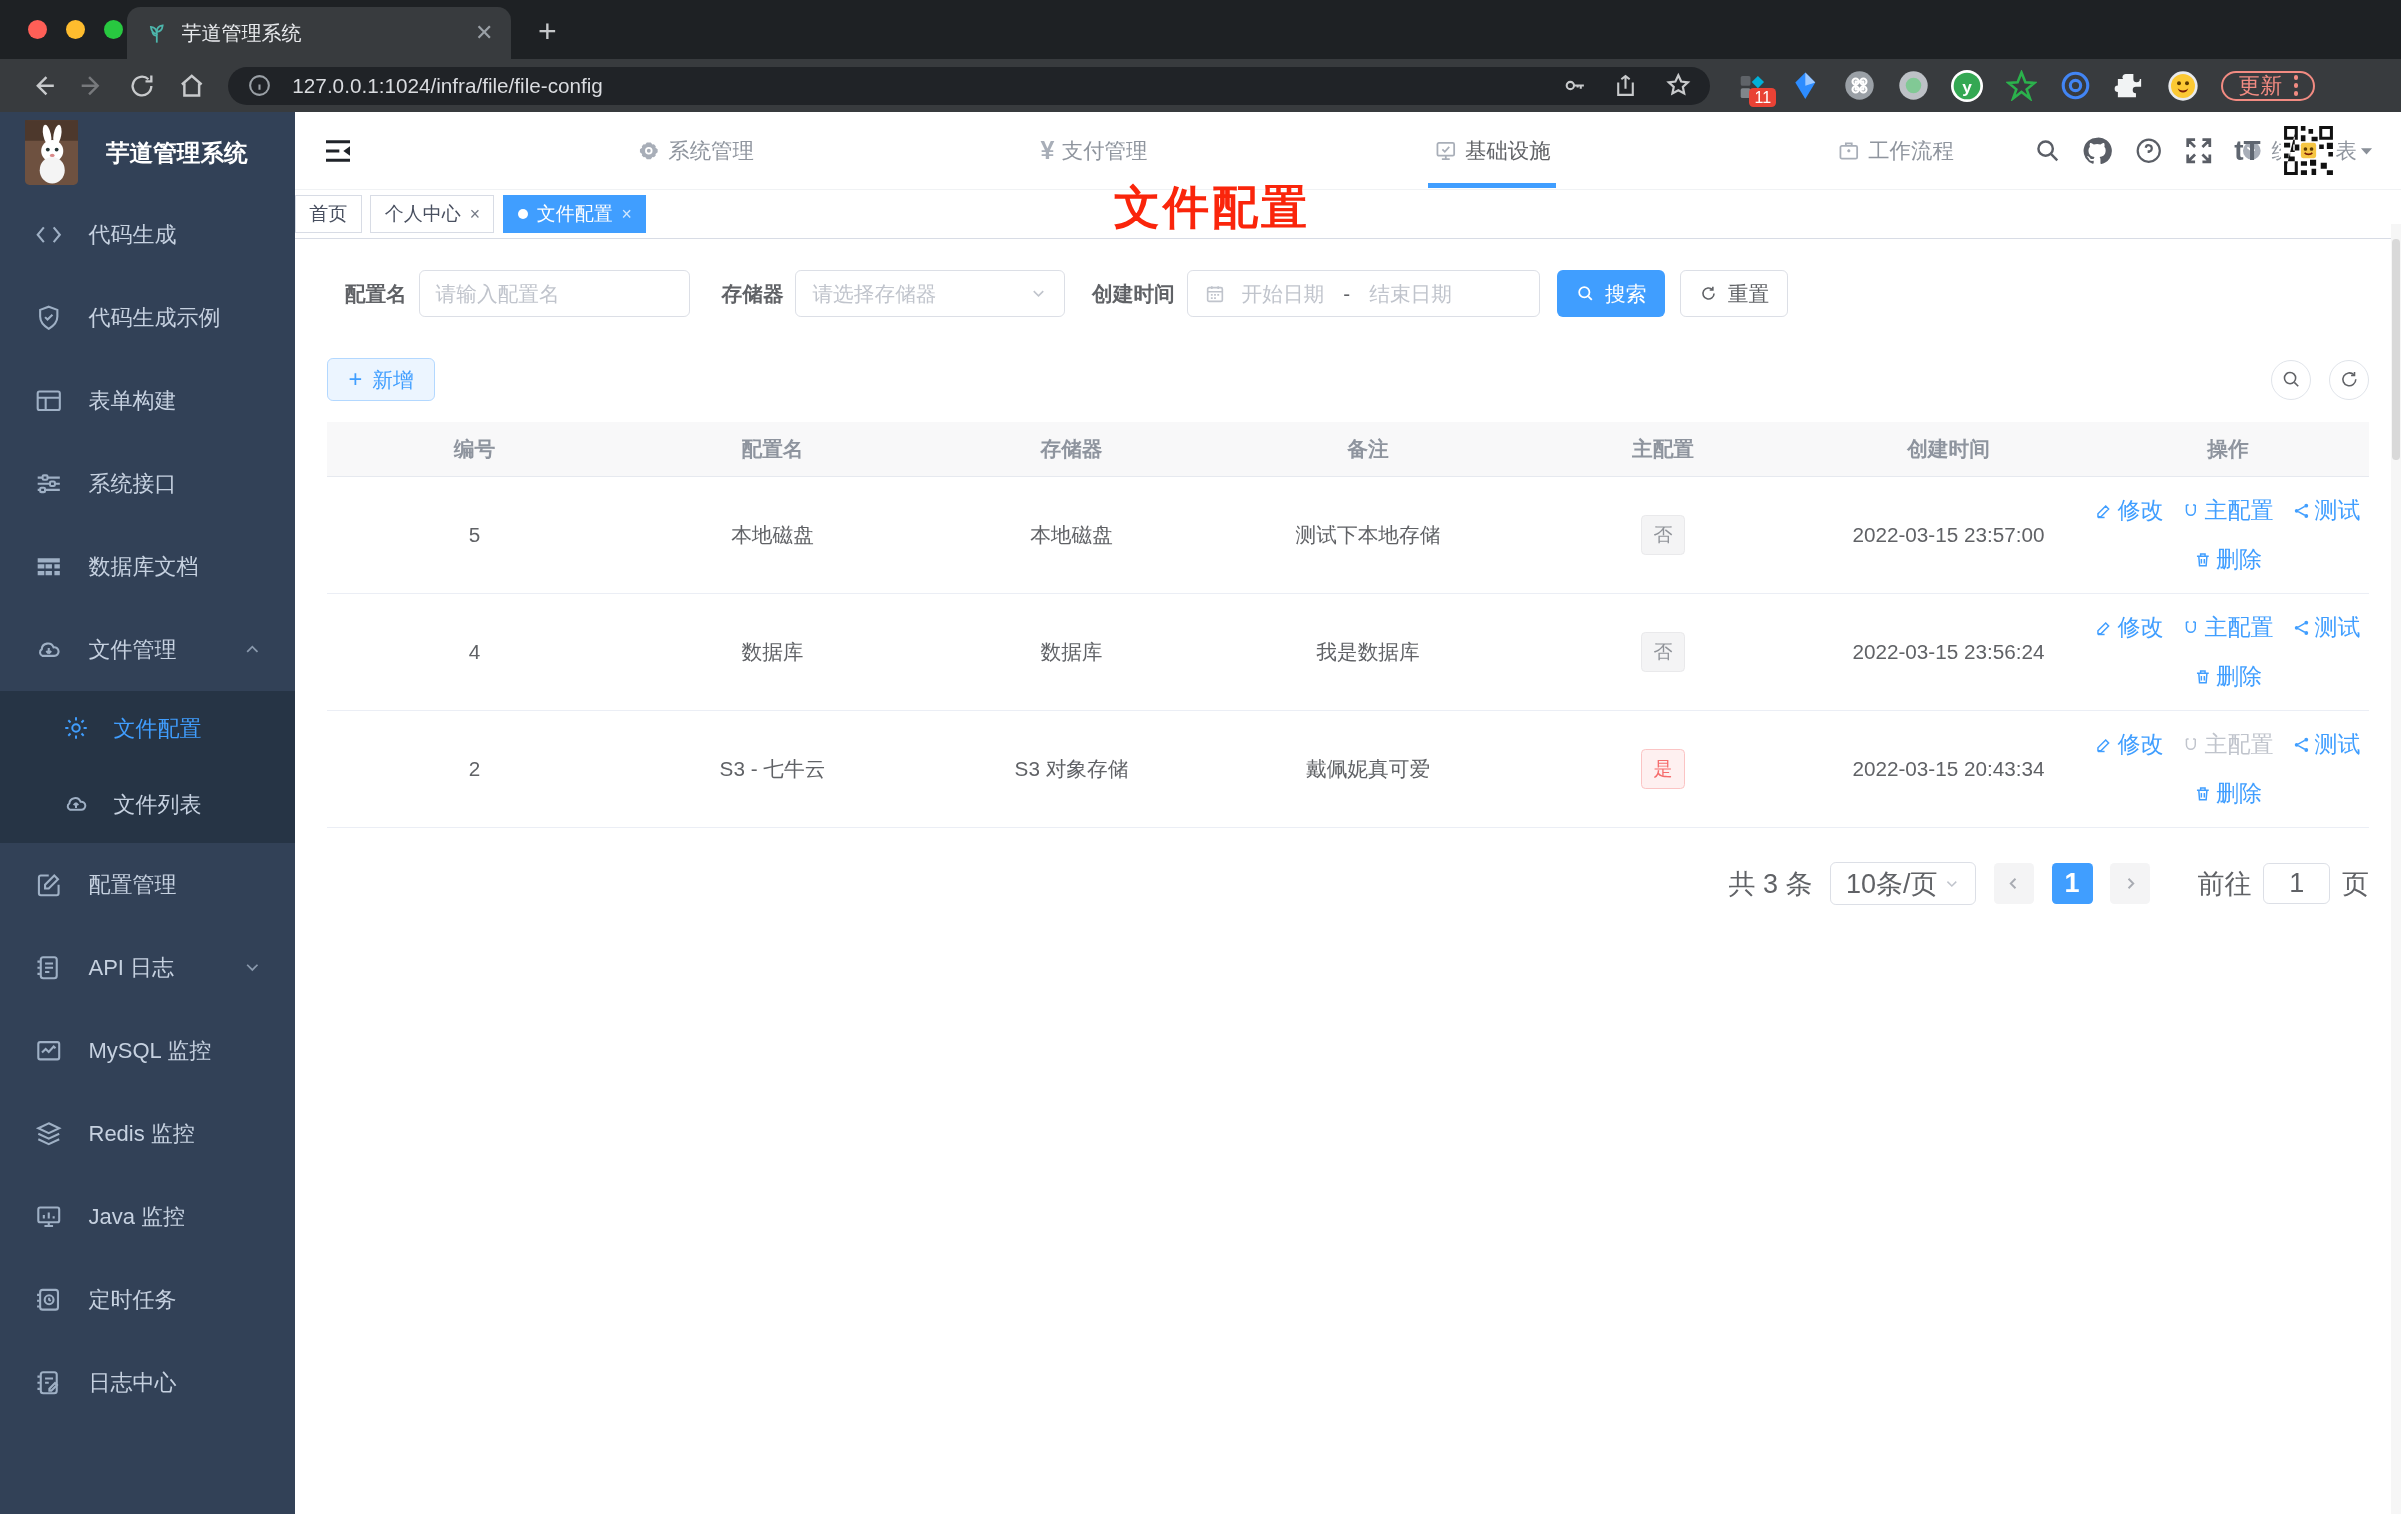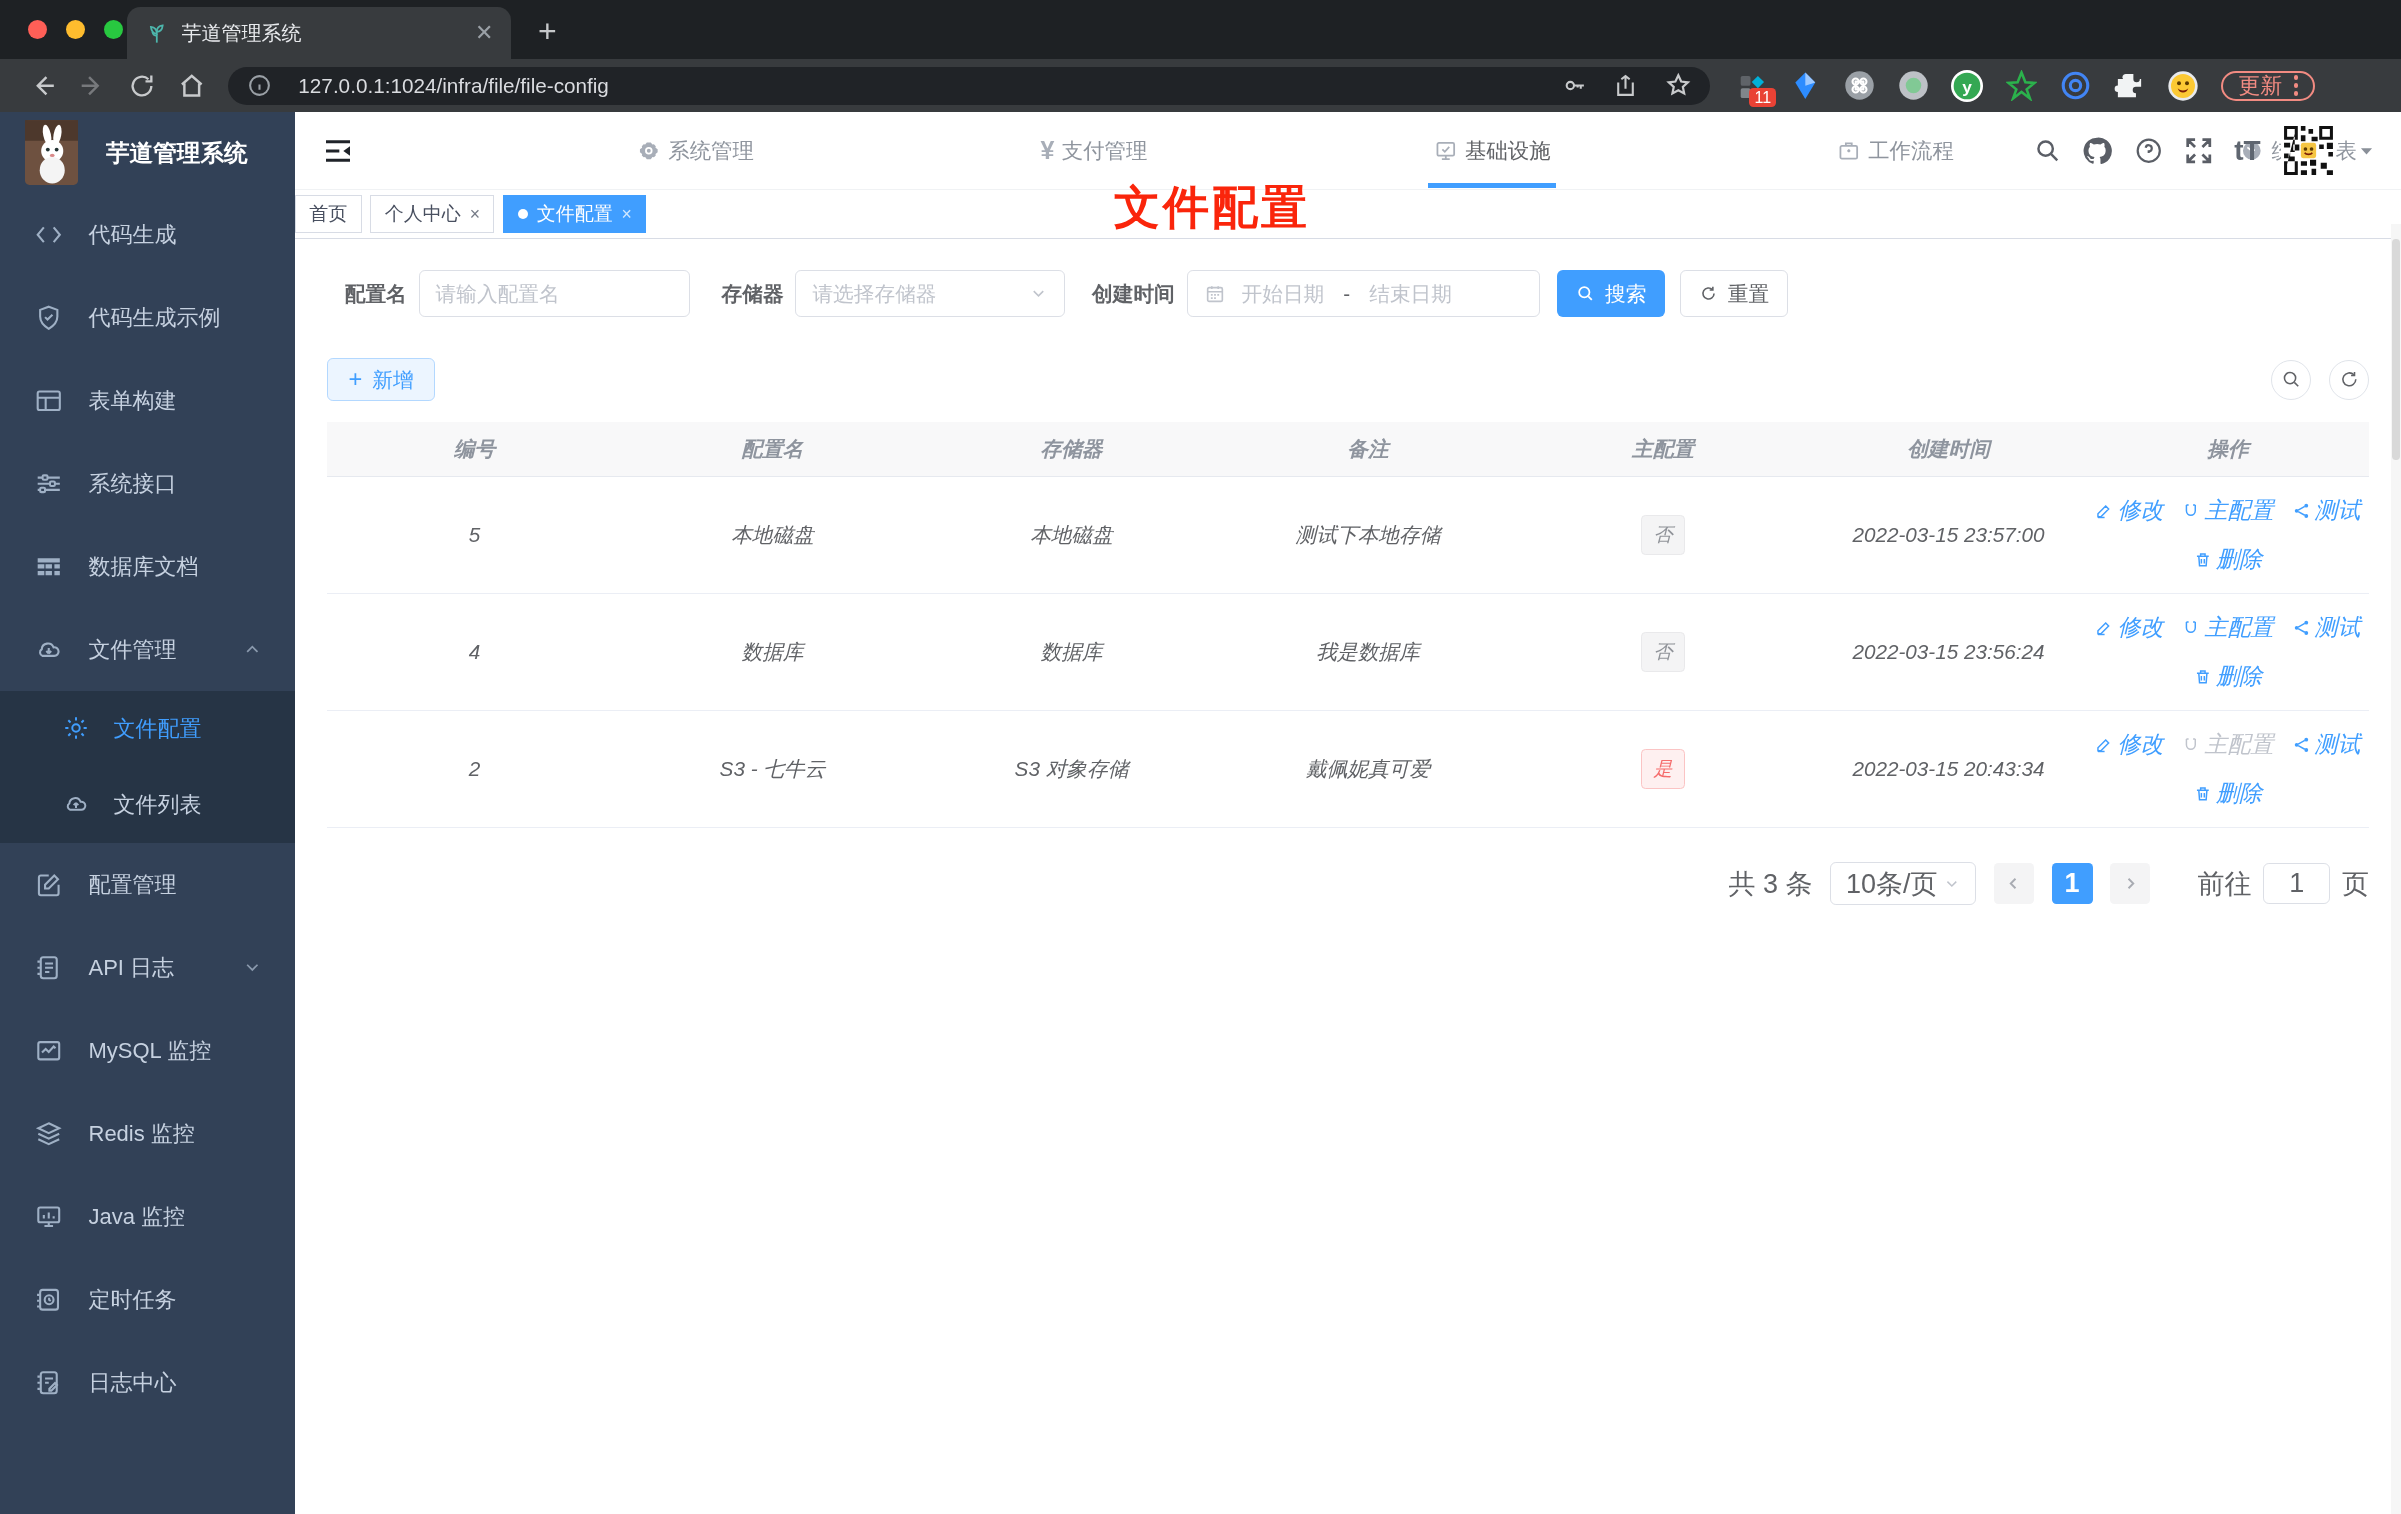--- a/index.html
+++ b/index.html
@@ -16,21 +16,21 @@
   .tab-title { color:#e8eaed; font-size:20px; margin-left:13.3px; flex:1; white-space:nowrap; overflow:hidden; }
   .tab-close { color:#9aa0a6; font-size:22px; line-height:1; }
   .newtab { position:absolute; left:538px; top:13.3px; color:#c6c8ca; font-size:32px; font-weight:300; }
 
   .toolbar { position:absolute; left:0; top:59px; width:2401px; height:53px; background:#383b3e;
              display:flex; align-items:center; padding:0 17.7px; }
   .nav-ic { color:#c8cacc; margin:0 10.3px; display:flex; align-items:center; }
   .nav-ic.dim { color:#77797c; }
   .urlbar { height:38px; background:#202327; border-radius:19px; flex:0 0 1482px; margin-left:11.8px;
             display:flex; align-items:center; padding:0 19px; }
-  .url-text { color:#dadce0; font-size:20.7px; margin-left:26px; flex:1; white-space:nowrap; }
+  .url-text { color:#dadce0; font-size:20.7px; margin-left:20px; flex:1; white-space:nowrap; }
   .omni-ic { color:#c8cacc; margin-left:26.6px; display:flex; }
   .exts { display:flex; align-items:center; gap:22px; margin-left:25px; }
   .ext { position:relative; width:32px; height:32px; display:flex; align-items:center; justify-content:center; }
   .ext-badge { position:absolute; right:-8.9px; bottom:-5.9px; background:#e94235; color:#fff; font-size:16px;
                padding:0.7px 5.2px; border-radius:4.4px; }
   .update-pill { margin-left:22px; border:2.2px solid #f28b82; color:#f28b82; border-radius:22px; height:30px;
                  display:flex; align-items:center; gap:11.8px; padding:0 14.8px; font-size:22px; }
   .dots3 { display:flex; flex-direction:column; gap:3.7px; }
   .dots3 i { width:4.4px; height:4.4px; background:#f28b82; border-radius:50%; }
 
@@ -82,21 +82,21 @@
   .date-sep { color:#606266; margin:0 19px; }
   .btn { height:47px; border-radius:5.9px; font-size:20.7px; display:inline-flex; align-items:center; justify-content:center; gap:10px; cursor:pointer; }
   .btn-search { width:108px; background:#409eff; color:#fff; border:none; margin-left:17.7px; }
   .btn-reset { width:108px; background:#fff; color:#606266; border:1.5px solid #dcdfe6; margin-left:14.8px; }
 
   .tools-row { margin-top:41px; display:flex; align-items:center; }
   .btn-add { width:108px; height:43px; background:#ecf5ff; border:1.5px solid #b3d8ff; color:#409eff; }
   .round-btns { margin-left:auto; display:flex; gap:17.7px; }
   .rbtn { width:40px; height:40px; border:1.5px solid #e0e4ea; border-radius:50%; display:flex; align-items:center; justify-content:center; color:#606266; background:#fff; }
 
-  table.grid { margin-top:20.7px; border-collapse:collapse; table-layout:fixed; width:2042px;font-style:italic; }
+  table.grid { margin-top:20.7px; border-collapse:collapse; table-layout:fixed; width:2042px; }
   table.grid th { background:#f8f8f9; color:#8e949e; font-size:20.7px; font-weight:bold; height:55px; border-bottom:1.5px solid #e6e9ef; }
   table.grid td { height:117px; text-align:center; font-size:20.7px; color:#606266; border-bottom:1.5px solid #ebeef5; }
   .cell-tag { display:inline-block; height:40px; line-height:37px; padding:0 11.8px; border-radius:4.4px; font-size:19px; }
   .tag-info { background:#f4f4f5; border:1.5px solid #e9e9eb; color:#909399; }
   .tag-danger { background:#fef0f0; border:1.5px solid #fbc4c4; color:#f56c6c; }
   .acts { display:flex; flex-direction:column; gap:17.7px; align-items:center; }
   .acts-line { display:flex; gap:19px; justify-content:center; }
   .alink { color:#409eff; font-size:23px; display:inline-flex; align-items:center; gap:4.4px; cursor:pointer; white-space:nowrap; }
   .alink.disabled { color:#c0c4cc; }
 

